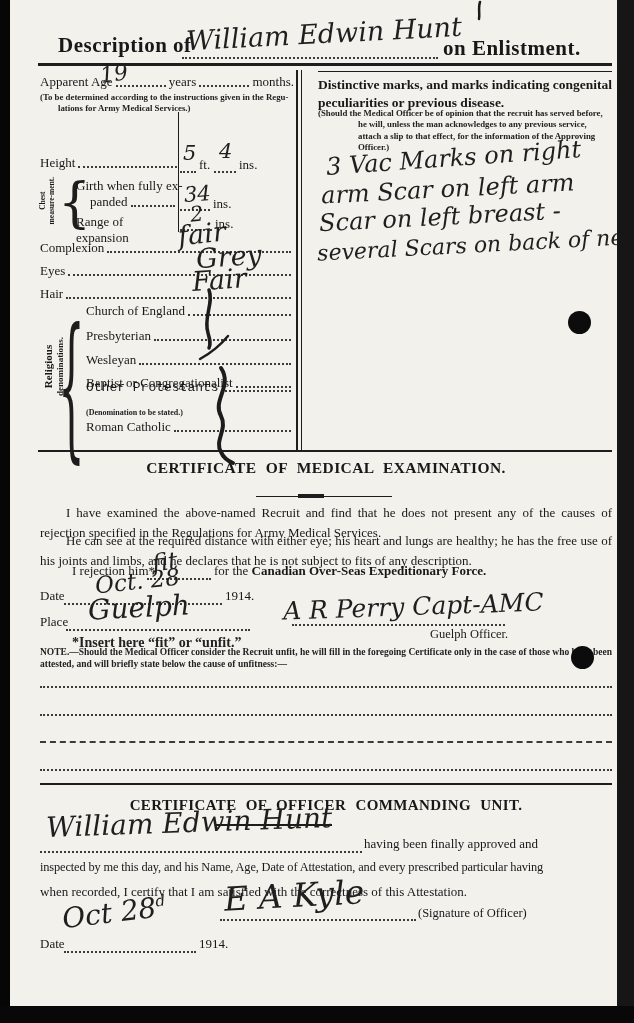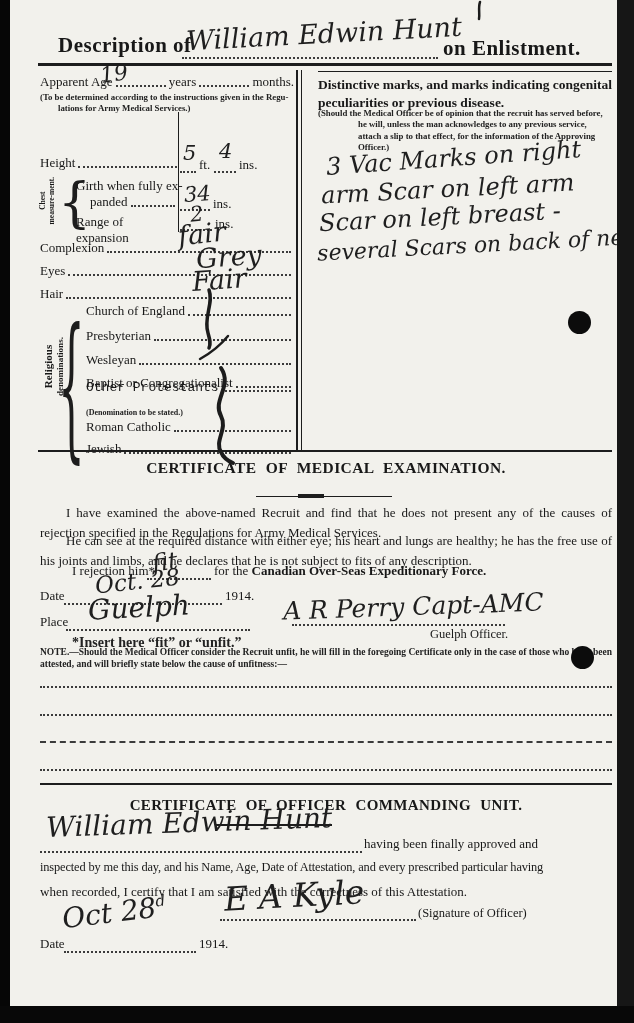--- a/index.html
+++ b/index.html
@@ -133,24 +133,20 @@
   </div>
   <div class="row" style="left:86px;top:380px;width:208px;font-family:Liberation Mono, monospace;">
     <span>Other Protestants</span>
       <span class="leader"></span>
   </div>
   <div class="smallnote" style="left:86px;top:408px;font-size:8px;">(Denomination to be stated.)</div>
   <div class="row" style="left:86px;top:419px;width:208px;">
     <span>Roman Catholic</span>
       <span class="leader"></span>
   </div>
-  <div class="row" style="left:86px;top:441px;width:208px;">
-    <span>Jewish</span>
-      <span class="leader"></span>
-  </div>
 
   <div class="t" style="left:318px;top:76px;width:296px;font-size:13.5px;font-weight:bold;line-height:1.3;white-space:normal;">Distinctive marks, and marks indicating congenital peculiarities or previous disease.</div>
   <div class="smallnote" style="left:318px;top:108px;width:294px;padding-left:40px;text-indent:-40px;box-sizing:border-box;">(Should the Medical Officer be of opinion that the recruit has served before, he will, unless the man acknowledges to any previous service, attach a slip to that effect, for the information of the Approving Officer.)</div>
   <span class="hw" style="left:326px;top:144px;font-size:24px;transform:rotate(-4deg);">3 Vac Marks on right</span>
   <span class="hw" style="left:321px;top:175px;font-size:24px;transform:rotate(-3deg);">arm Scar on left arm</span>
   <span class="hw" style="left:319px;top:203px;font-size:24px;transform:rotate(-3deg);">Scar on left breast -</span>
   <span class="hw" style="left:317px;top:232px;font-size:22px;transform:rotate(-3deg);">several Scars on back of neck</span>
 
   <div class="rule" style="left:38px;top:450px;width:574px;height:1.5px;"></div>
   <div class="heading" style="left:40px;top:459px;width:572px;">CERTIFICATE OF MEDICAL EXAMINATION.</div>

